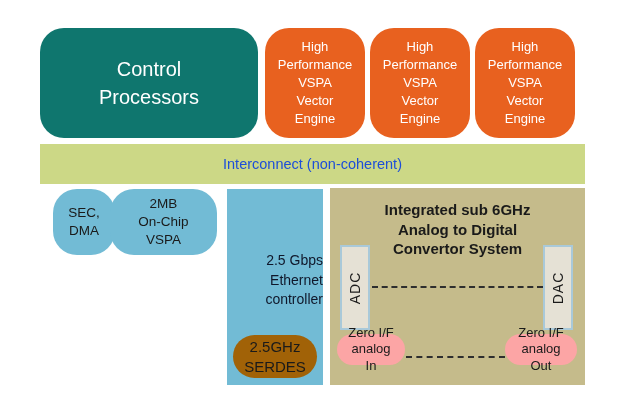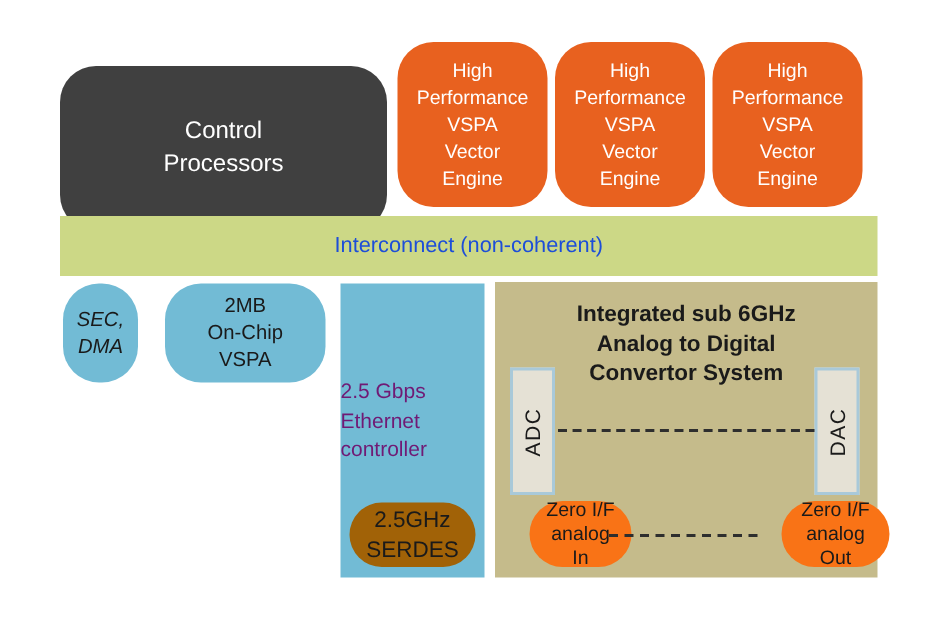--- a/index.html
+++ b/index.html
@@ -8,54 +8,54 @@
     width:620px;height:420px;
     background:#ffffff;
     font-family:"Liberation Sans", sans-serif;
     overflow:hidden;
   }
   .box{position:absolute;display:flex;align-items:center;justify-content:center;text-align:center;box-sizing:border-box;}
   .preline{white-space:pre-line;border-radius:24px;}
 
   
   .control{
-    left:40px;top:44px;width:218px;height:110px;
-    background:#404040;color:#ffffff;
-    font-size:16px;line-height:1.4;
+    left:40px;top:28px;width:218px;height:110px;
+    background:#0f766e;color:#ffffff;
+    font-size:20px;line-height:1.4;
   }
   .vspa{
     top:28px;width:100px;height:110px;
     background:#e8611f;color:#ffffff;
     font-size:13px;line-height:1.4;
   }
   .vspa.v0{left:265px;} .vspa.v1{left:370px;} .vspa.v2{left:475px;}
 
   
   .interconnect{
     left:40px;top:144px;width:545px;height:40px;
     background:#ccd886;color:#1d4ed8;
     font-size:14.5px;
   }
 
   
   .smallblue{
     background:#72bbd5;color:#1a1a1a;
     font-size:13.5px;line-height:1.35;
   }
-  .secdma{left:42px;top:189px;width:50px;height:66px;font-style:italic;}
+  .secdma{left:53px;top:189px;width:62px;height:66px;}
   .sram{left:110px;top:189px;width:107px;height:66px;}
 
   
   .eth{
     left:227px;top:189px;width:96px;height:196px;
     background:#72bbd5;
   }
   .eth-label{
     position:absolute;left:0;top:62px;width:100%;
-    color:#701a75;font-size:14px;line-height:1.4;text-align:left;
+    color:#0f172a;font-size:14px;line-height:1.4;text-align:right;
   }
   .serdes{
     left:6px;top:146px;width:84px;height:43px;
     background:#a16207;color:#1a1a1a;
     font-size:15px;line-height:1.3;
   }
 
   
   .adcsys{
     left:330px;top:188px;width:255px;height:197px;
@@ -71,23 +71,23 @@
     color:#1a1a1a;font-size:14px;
   }
   .adc{left:10px;} .dac{left:213px;}
   .vert{transform:rotate(-90deg);white-space:nowrap;letter-spacing:1px;}
   .dash{
     position:absolute;height:0;border-top:2px dashed #2e2e2e;
   }
   .dash1{left:42px;top:98px;width:171px;}
   .dash2{left:76px;top:168px;width:99px;}
   .zeroif{
-    top:146px;height:44px;
-    background:#f97316;color:#1a1a1a;
-    font-size:13px;line-height:1.25;margin-left:16px;
+    top:146px;height:31px;
+    background:#fca5a5;color:#1a1a1a;
+    font-size:13px;line-height:1.25;
   }
   .zin{left:7px;width:68px;}
   .zout{left:175px;width:72px;}
 </style>
 </head>
 <body>
 
 <div id="canvas">
 
   <div class="box control preline">Control

